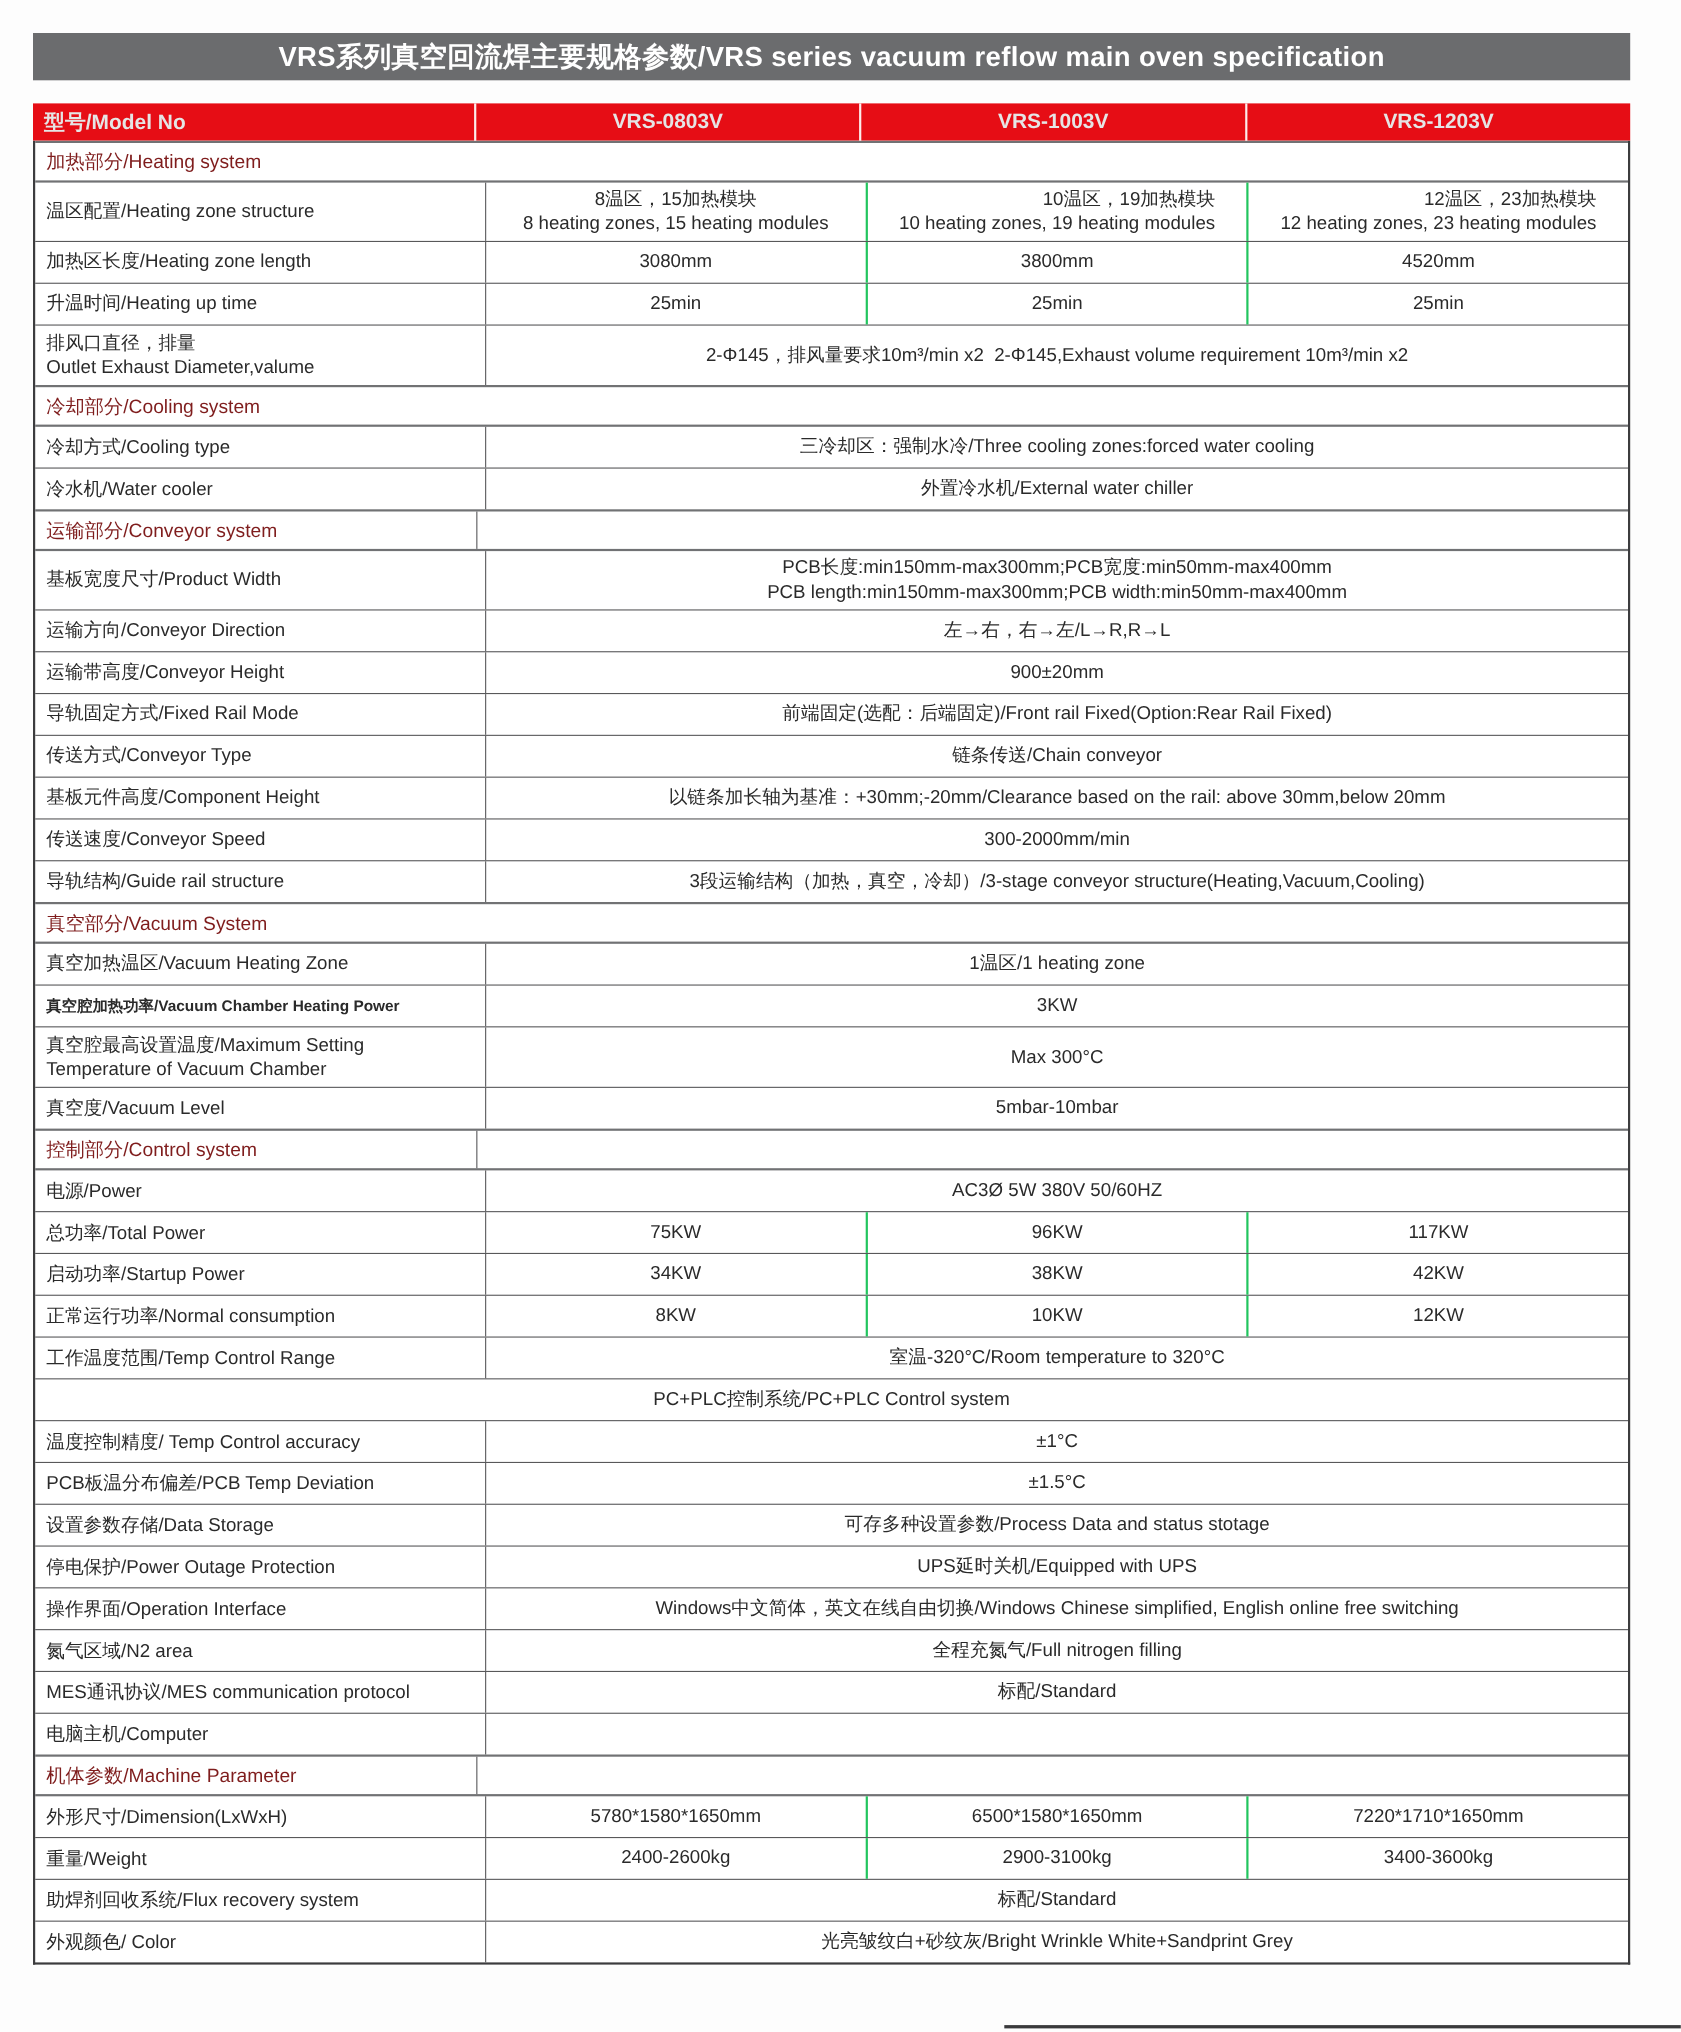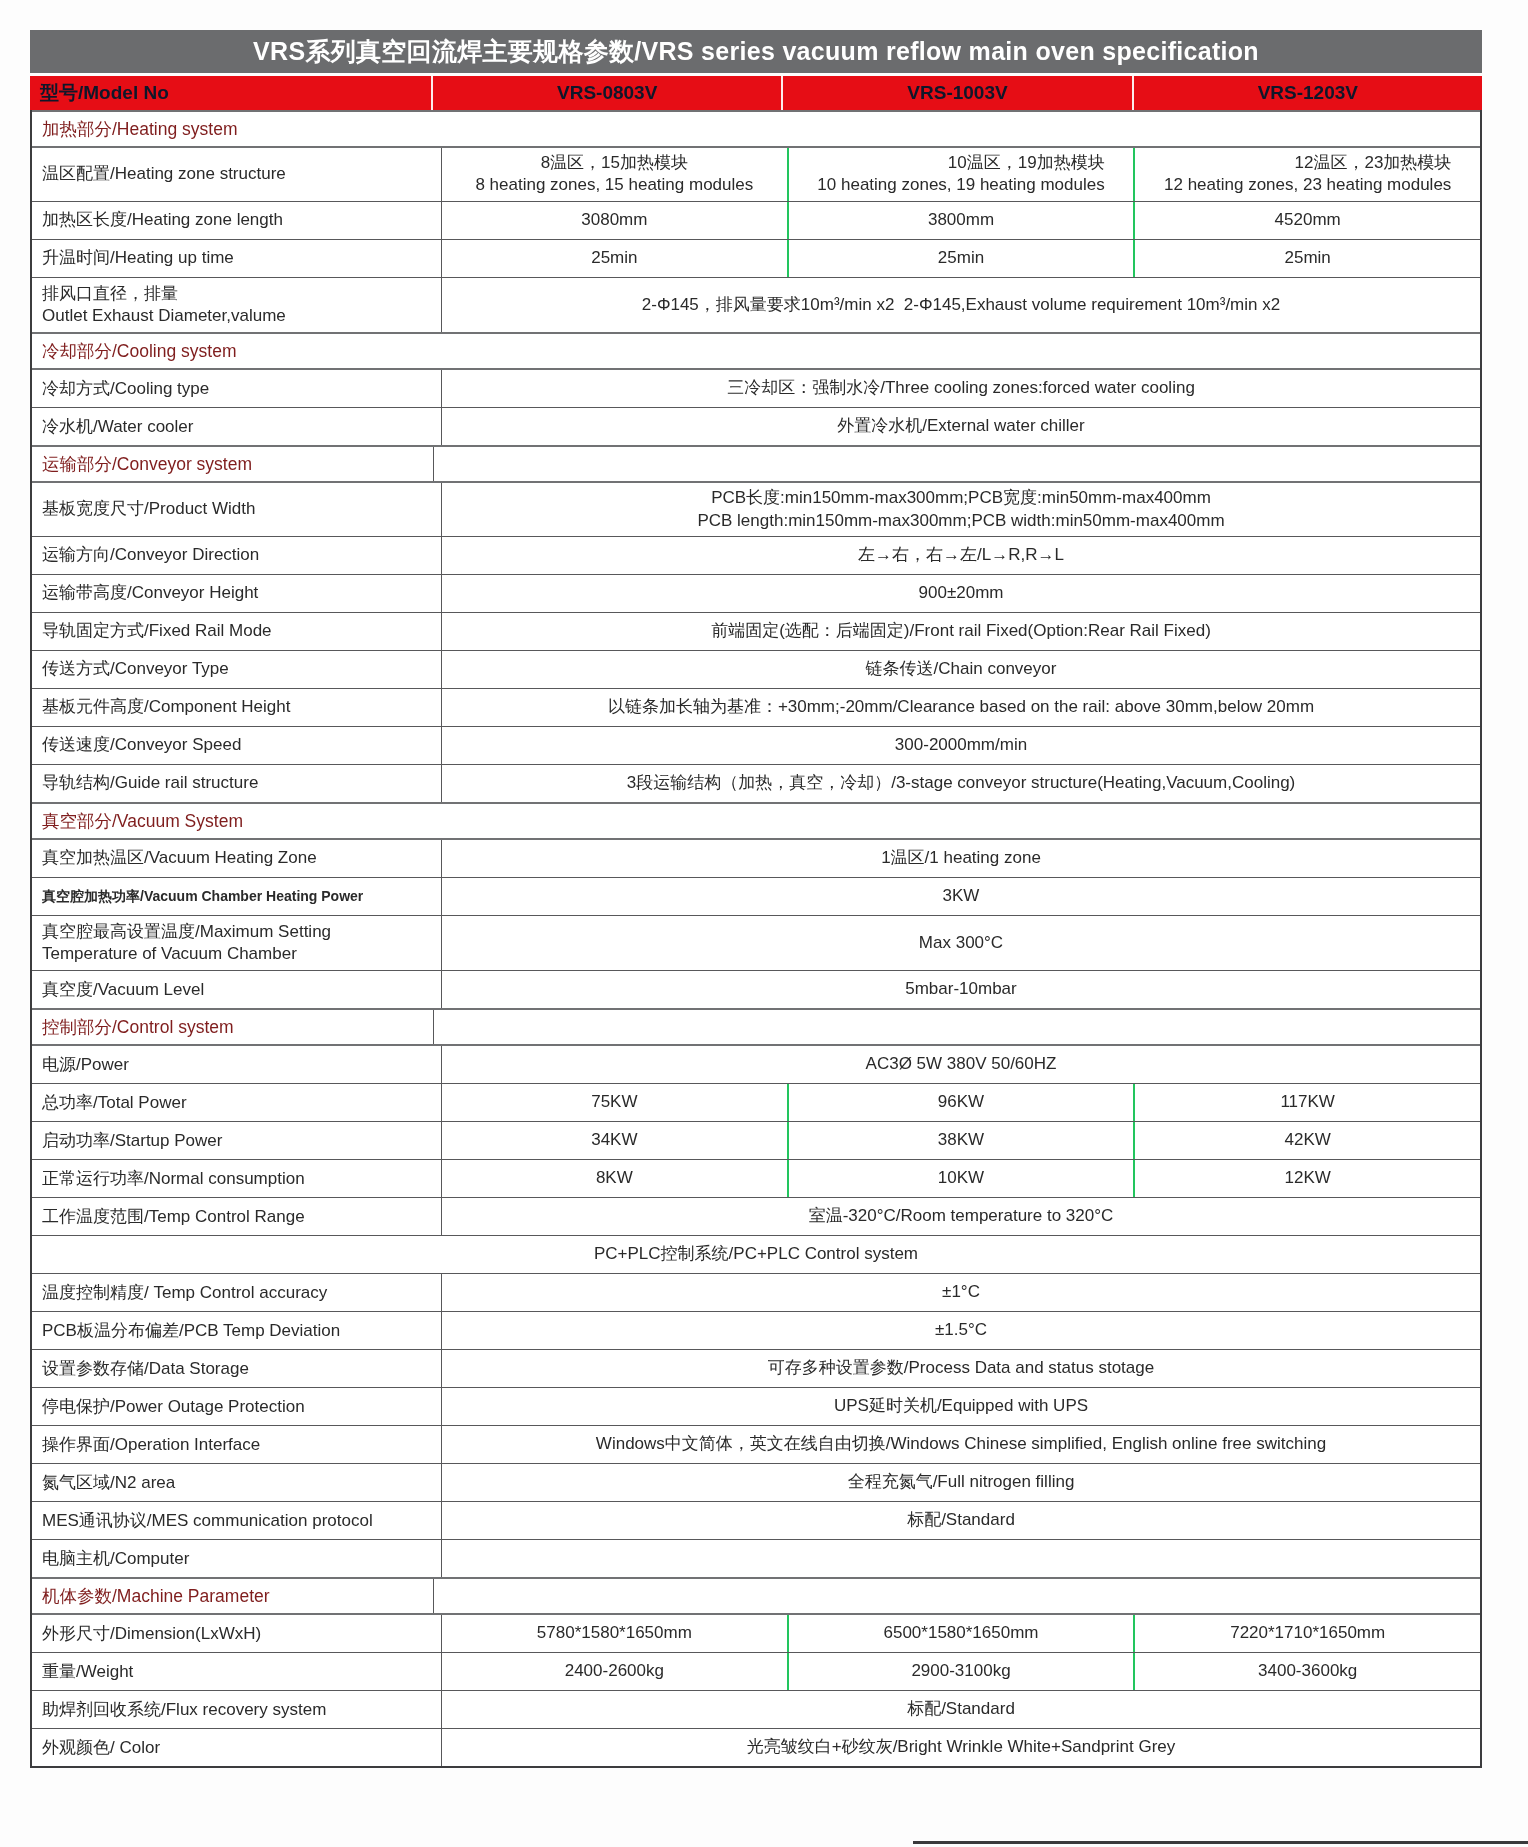--- a/index.html
+++ b/index.html
@@ -9,21 +9,21 @@
     font-family:"Liberation Sans","DejaVu Sans",sans-serif;
     -webkit-font-smoothing:antialiased;
   }
   .sheet{position:absolute;left:30px;top:30px;width:1452px;}
   .titlebar{
     height:43px;background:#6b6c6e;color:#ffffff;
     display:flex;align-items:center;justify-content:center;
     font-size:25px;font-weight:600;letter-spacing:.3px;
   }
   .modelrow{
-    margin-top:3px;height:34px;background:#e60d15;color:#0f172a;
+    margin-top:21px;height:34px;background:#e60d15;color:#e5e5e5;
     display:flex;align-items:stretch;font-weight:700;font-size:19px;
   }
   .modelrow .m-label{width:391px;flex:none;display:flex;align-items:center;padding-left:10px;}
   .modelrow .m-cell{flex:1;display:flex;align-items:center;justify-content:center;border-left:2px solid #fdecec;}
   .tbody{
     border:2px solid #3c3c3e;border-top:none;background:#ffffff;
   }
   .row{display:flex;align-items:stretch;min-height:37px;border-top:1px solid #58585a;}
   .row.first{border-top:none;}
   .row.section{min-height:34px;border-top:2px solid #717274;}

